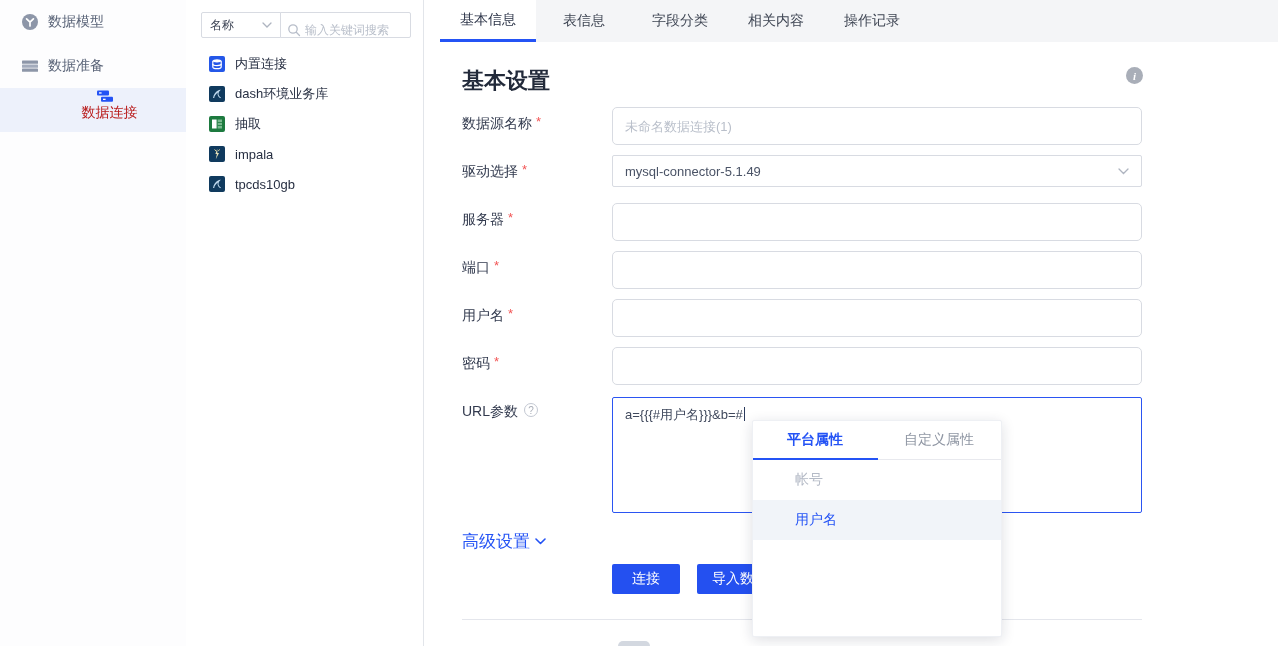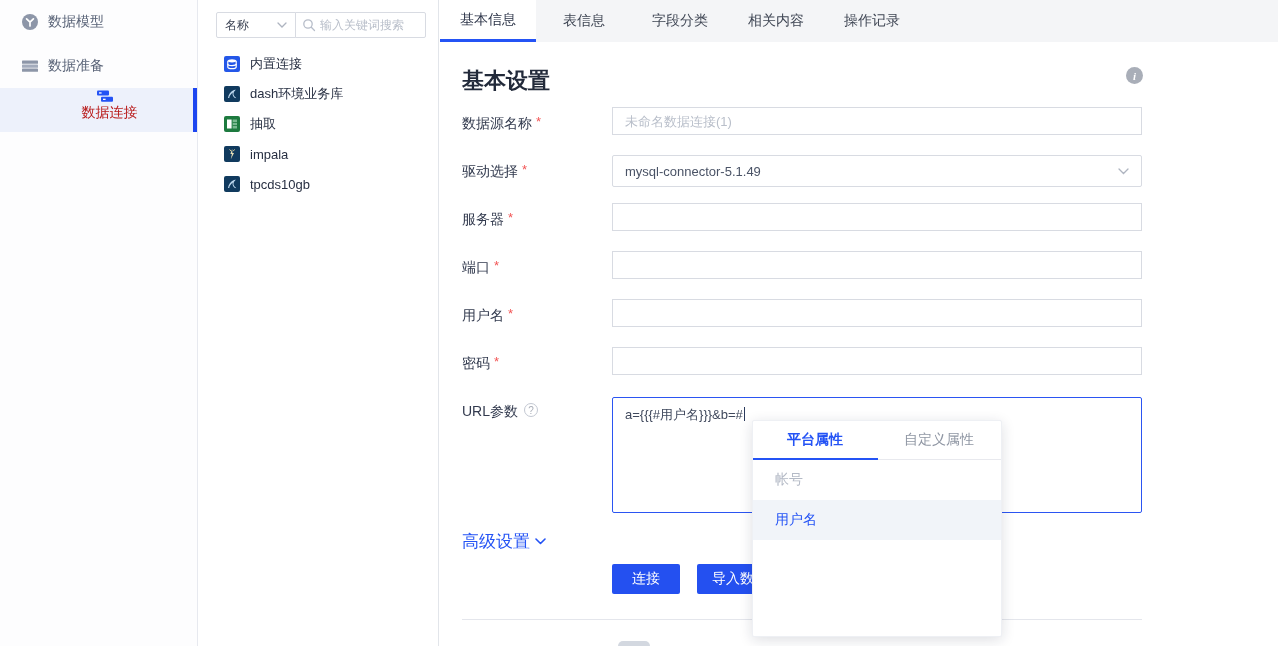--- a/index.html
+++ b/index.html
@@ -10,28 +10,28 @@
   #sidebar { position:absolute; left:0; top:0; width:198px; height:646px;
     background:#fdfdfe; border-right:1px solid #e7e9ef; }
   .side-item { position:relative; height:44px; display:flex; align-items:center;
     padding-left:22px; cursor:pointer; color:#5a6478; font-size:14px; }
   .side-item .ic { width:16px; height:16px; margin-right:10px; display:inline-flex; }
   .side-item.selected { background:#edf1fb; color:#b91c1c;flex-direction:column; }
   .side-item.selected::after { content:""; position:absolute; right:0; top:0;
     width:4px; height:100%; background:#1d46f0; }
 
   
-  #panel { position:absolute; left:201px; top:0; width:238px; height:646px;
+  #panel { position:absolute; left:186px; top:0; width:238px; height:646px;
     background:#fff; border-right:1px solid #e2e5ea; }
   #filter-box { position:absolute; left:15px; top:12px; width:80px; height:26px;
     border:1px solid #d8dbe2; border-radius:2px 0 0 2px; display:flex; align-items:center;
     padding:0 8px; font-size:12px; color:#3c4354; cursor:pointer; background:#fff; }
   #filter-box .chev { margin-left:auto; display:flex; }
   #search-box { position:absolute; left:94px; top:12px; width:131px; height:26px;
-    border:1px solid #d8dbe2; border-radius:0 2px 2px 0; display:flex; align-items:center;
+    border:1px solid #d8dbe2; border-radius:0 2px 2px 0; display:flex; align-items:flex-end;
     padding:0 6px; background:#fff; }
   #search-box input { border:none; outline:none; width:100px; font-size:12px;
     color:#3c4354; margin-left:4px; font-family:inherit; }
   #search-box input::placeholder { color:#b9bfca; }
   #conn-list { position:absolute; left:0; top:49px; width:100%; }
   .conn-item { height:30px; display:flex; align-items:center; padding-left:23px;
     font-size:13px; color:#272f42; cursor:pointer; }
   .conn-item .cic { width:16px; height:16px; border-radius:2px; margin-right:10px;
     display:inline-flex; }
 
@@ -47,22 +47,22 @@
     font-weight:600; color:#222a3a; }
   #info-icon { position:absolute; left:686px; top:67px; width:17px; height:17px;
     border-radius:50%; background:#a9aeb8; color:#fff; font-size:11px; font-weight:bold;
     display:flex; align-items:center; justify-content:center; cursor:pointer;
     font-family:"Liberation Serif","DejaVu Serif",serif; font-style:italic; }
 
   .frow { position:absolute; left:0; width:838px; }
   .flabel { position:absolute; left:22px; font-size:14px; color:#323a4e; line-height:32px; }
   .req::after { content:"*"; color:#f25555; margin-left:4px; font-size:13px;
     position:relative; top:-2px; }
-  .finput { position:absolute; left:172px; width:530px; height:28px;
-    border:1px solid #d8dbe2; border-radius:0; background:#fff; font-size:13px;
+  .finput { position:absolute; left:172px; width:530px; height:38px;
+    border:1px solid #d8dbe2; border-radius:5px; background:#fff; font-size:13px;
     color:#4a5366; padding:0 12px; outline:none; font-family:inherit; }
   .finput::placeholder { color:#b9bfca; }
   .fselect { position:absolute; left:172px; width:530px; height:32px;
     border:1px solid #d8dbe2; border-radius:2px; background:#fff; display:flex;
     align-items:center; padding:0 12px; font-size:13px; color:#4a5366; cursor:pointer; }
   .fselect .chev { margin-left:auto; }
 
   #row-name   { top:107px; } #row-driver { top:155px; } #row-server { top:203px; }
   #row-port   { top:251px; } #row-user   { top:299px; } #row-pass   { top:347px; }
   #row-url    { top:397px; }
@@ -95,21 +95,21 @@
   
   #popup { position:absolute; left:752px; top:420px; width:250px; height:217px;
     background:#fff; border:1px solid #eef0f4; box-shadow:0 3px 14px rgba(20,30,60,.14);
     border-radius:2px; z-index:50; }
   #popup-tabs { display:flex; height:39px; border-bottom:1px solid #e8e9ee; }
   .ptab { width:125px; display:flex; align-items:center; justify-content:center;
     font-size:14px; color:#8f96a3; cursor:pointer; position:relative; }
   .ptab.active { color:#2453f5; font-weight:bold; }
   .ptab.active::after { content:""; position:absolute; left:0; bottom:-1px;
     width:125px; height:2px; background:#2453f5; }
-  .pitem { height:40px; display:flex; align-items:center; padding-left:22px;
+  .pitem { height:40px; display:flex; align-items:center; padding-left:42px;
     font-size:14px; cursor:pointer; }
   .pitem.muted { color:#b4bac6; }
   .pitem.hl { background:#f1f4f9; color:#2453f5; }
 
   svg { display:block; }
 </style>
 </head>
 <body>
 
 <nav id="sidebar">

